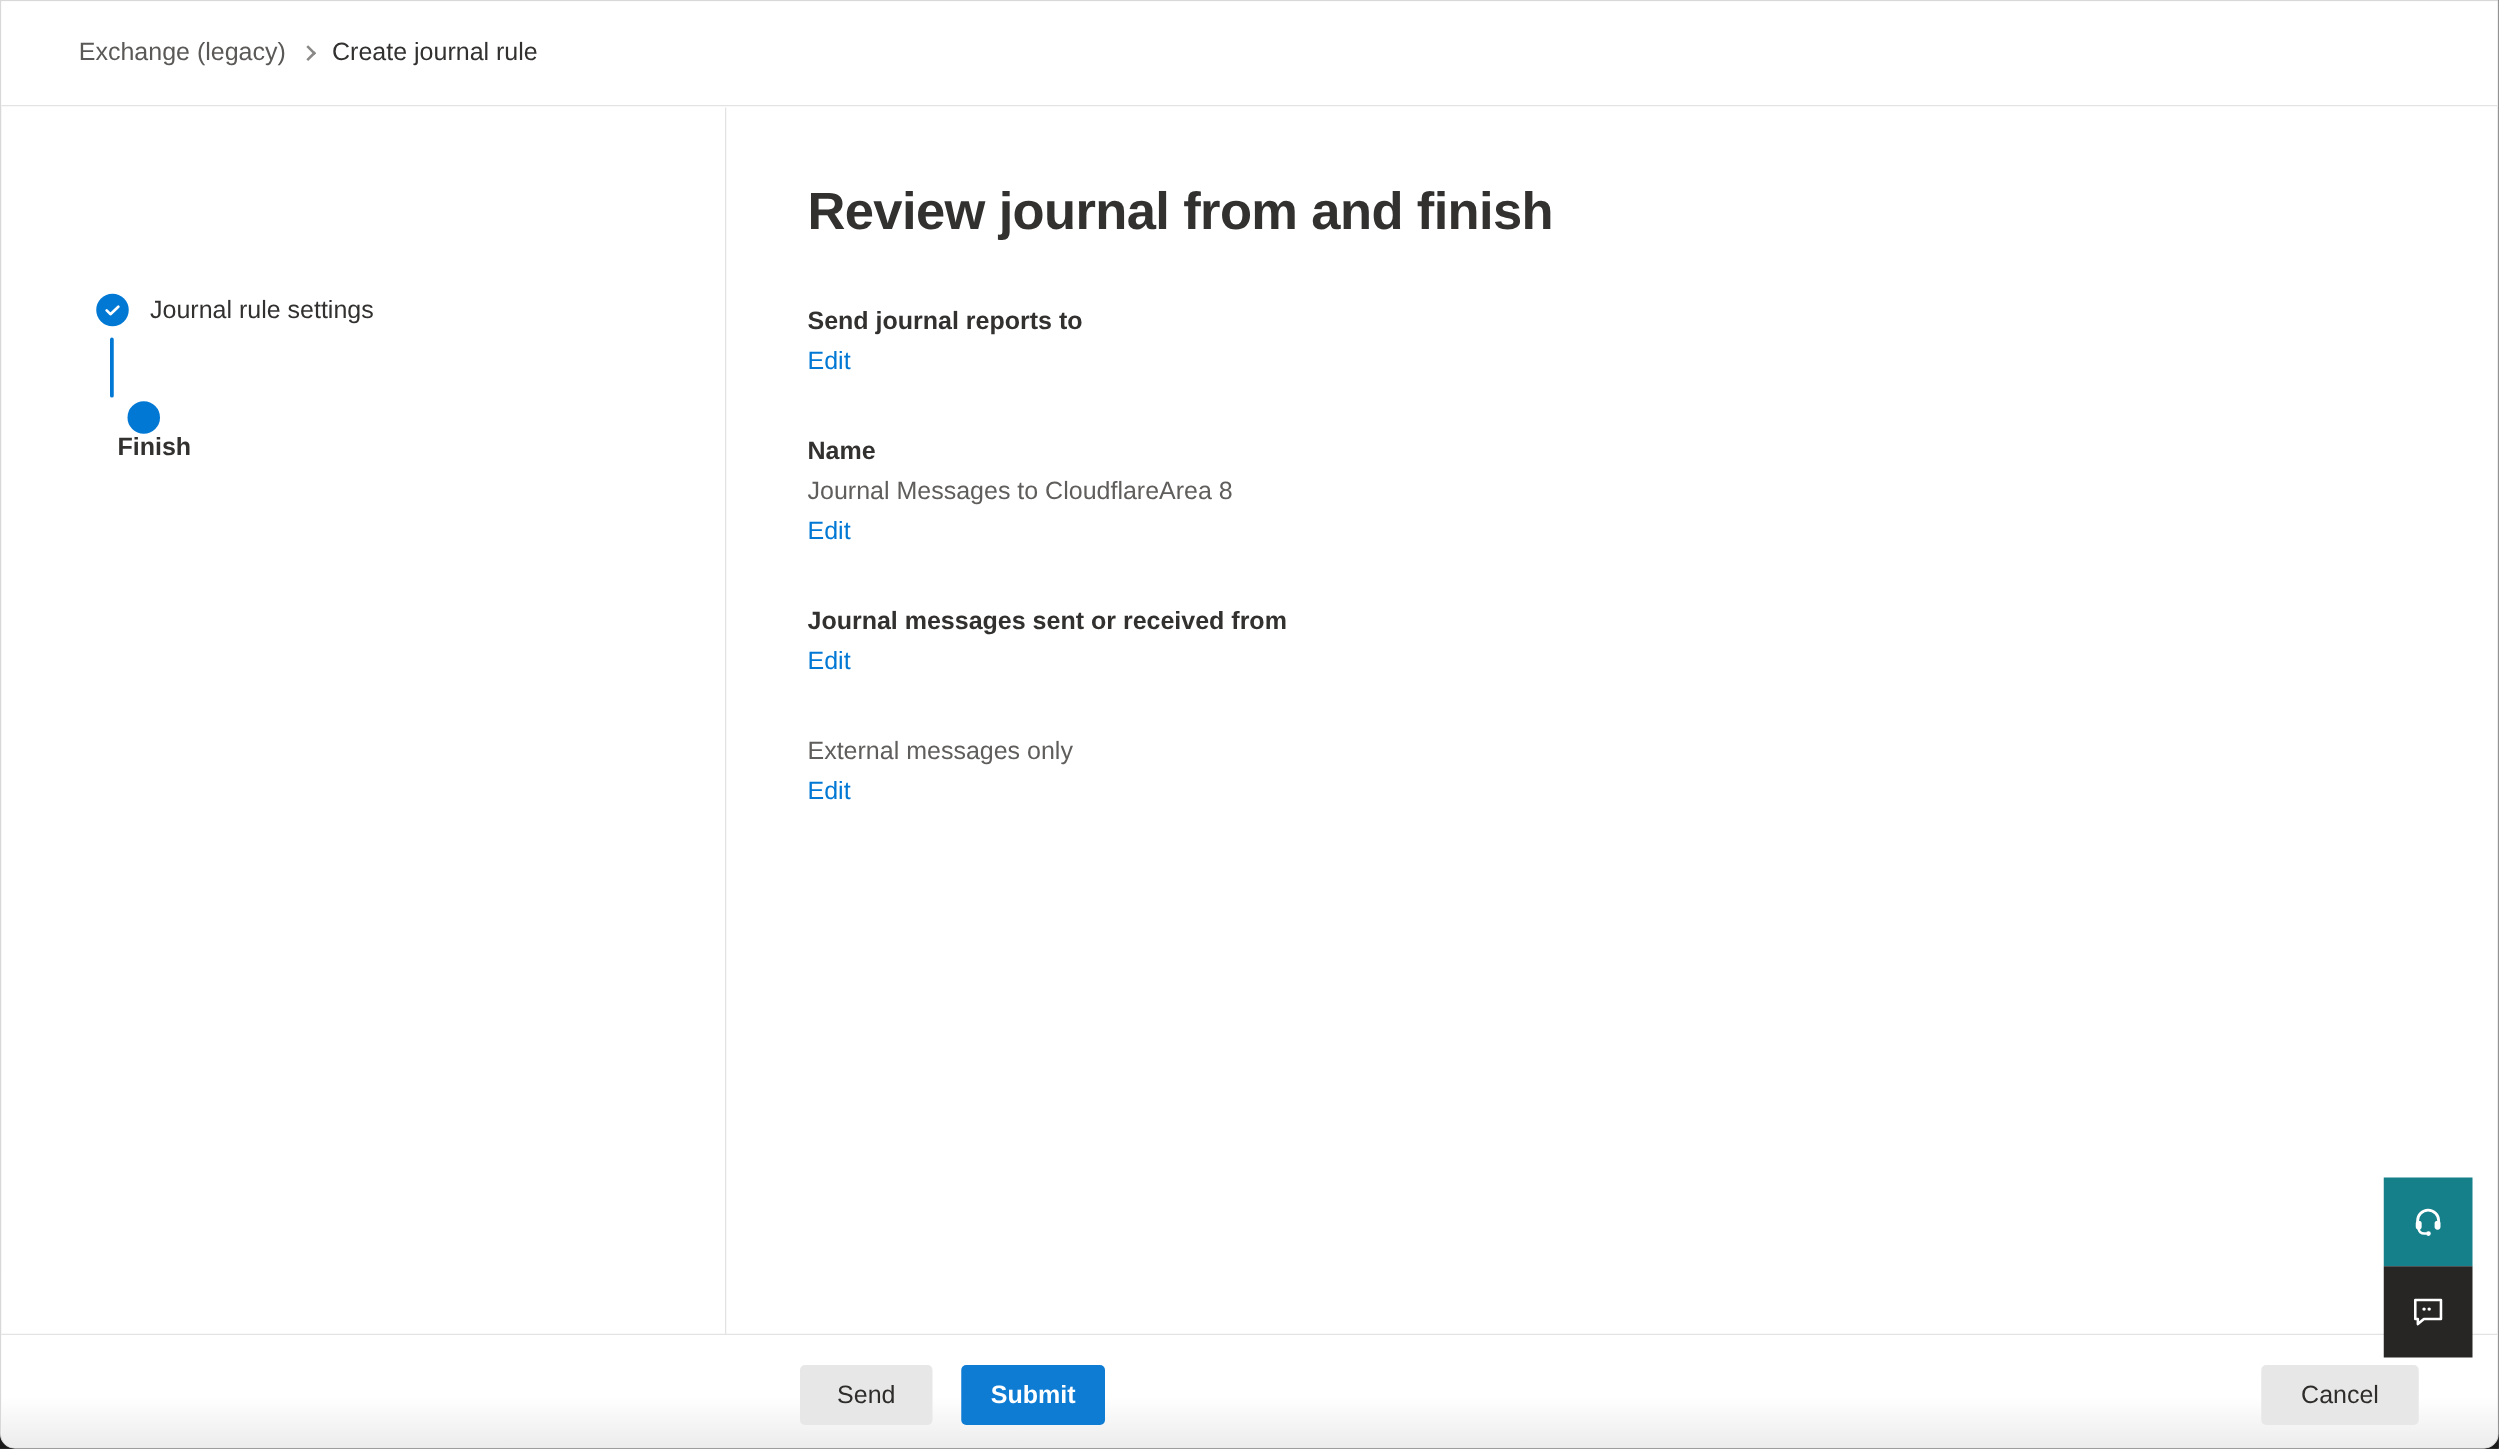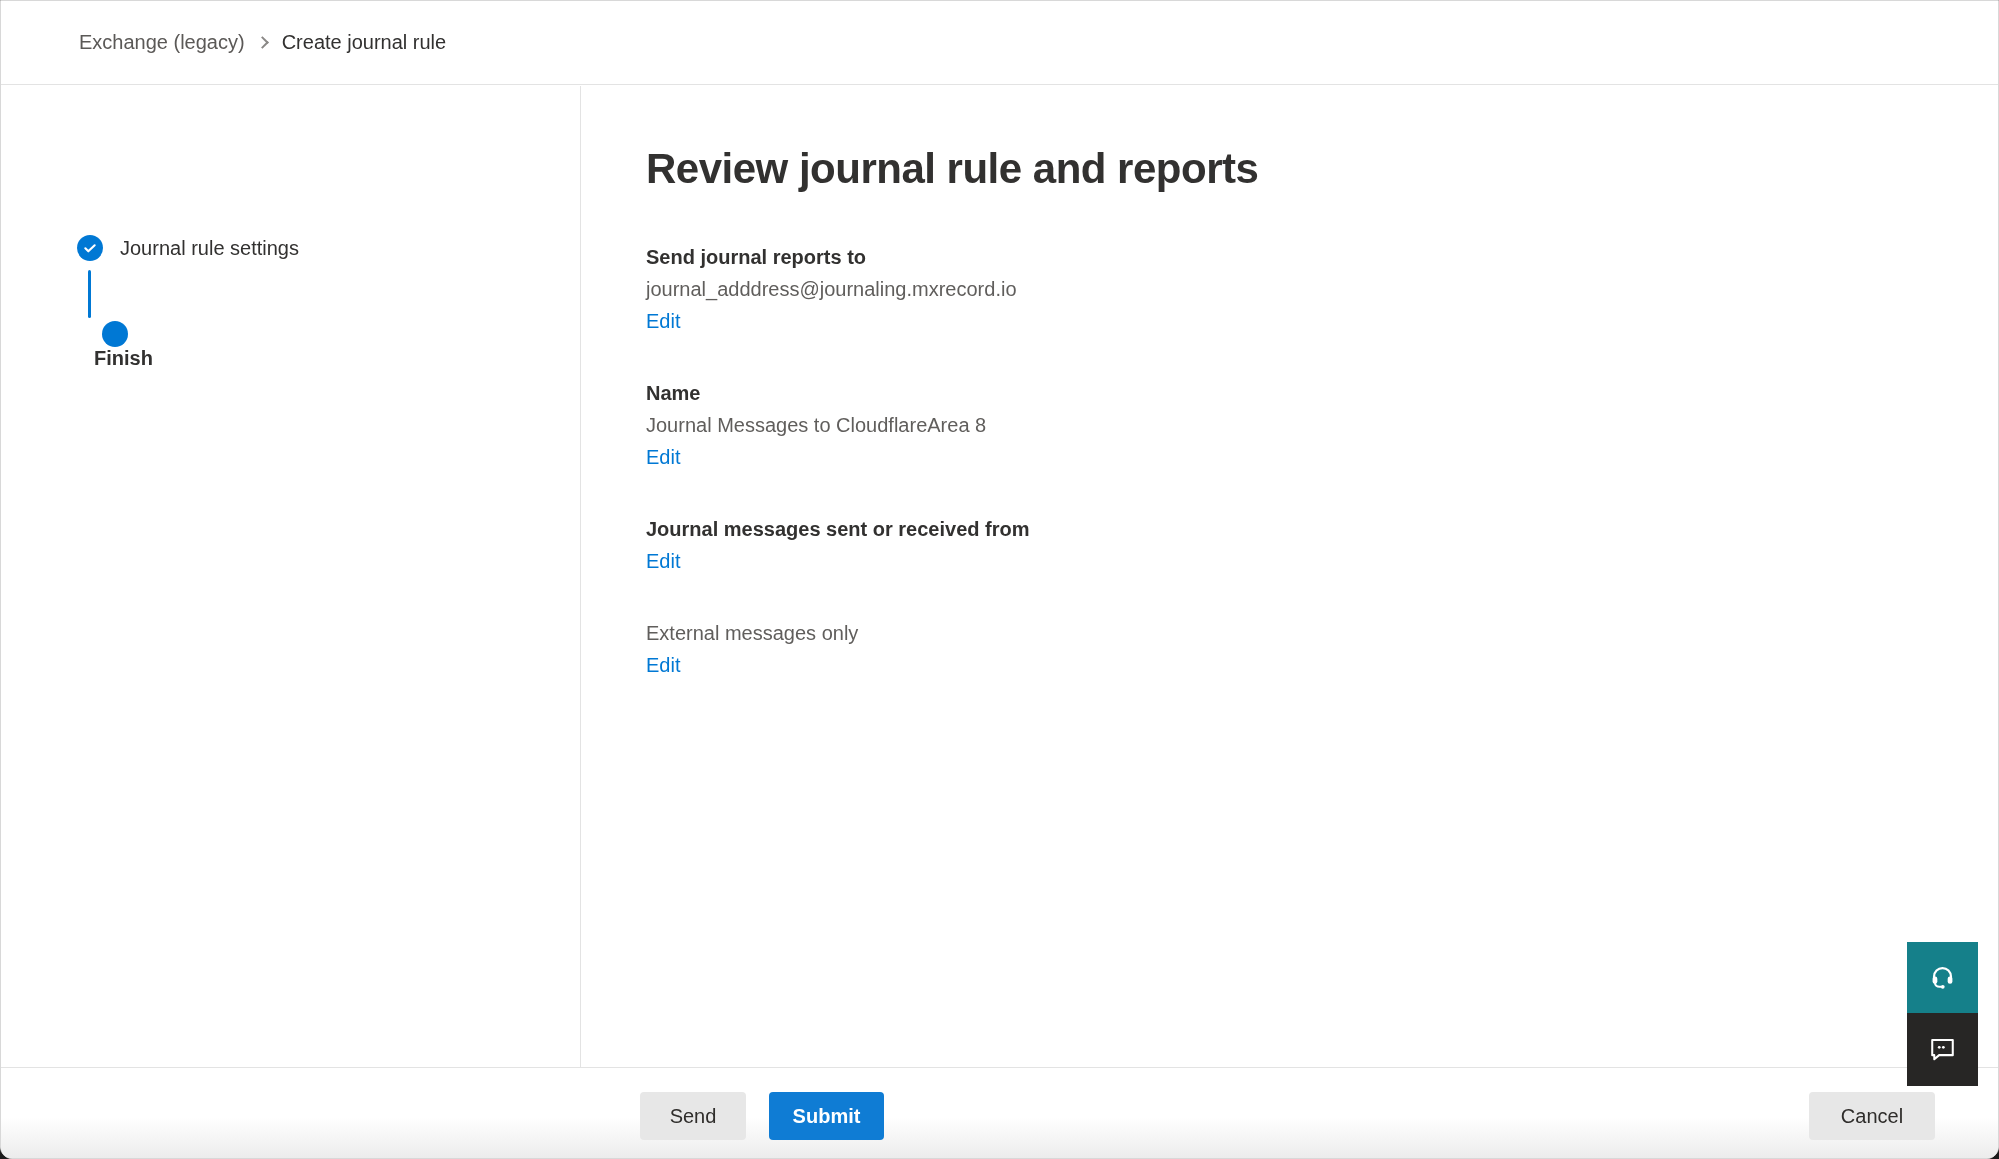--- a/index.html
+++ b/index.html
@@ -3,21 +3,21 @@
 <meta charset="utf-8">
 <style>
   * { margin:0; padding:0; box-sizing:border-box; }
   html,body { width:1999px; height:1159px; background:#1b1b1b; font-family:"Liberation Sans", sans-serif; }
   .window {
     position:relative; width:1999px; height:1159px; background:#ffffff;
     border:1px solid #d8d8d8; border-radius:0 0 12px 12px; overflow:hidden;
   }
   
   .header { position:absolute; top:0; left:0; right:0; height:84px; background:#fff; border-bottom:1px solid #e3e3e3; display:flex; align-items:center; padding-left:62px; }
-  .breadcrumb { display:flex; align-items:center; font-size:20px;margin-left:16px; }
+  .breadcrumb { display:flex; align-items:center; font-size:20px; }
   .crumb-link { color:#5b5957; cursor:pointer; }
   .crumb-chevron { width:9px; height:9px; border-top:2px solid #8a8886; border-right:2px solid #8a8886; transform:rotate(45deg); margin:0 15px 0 13px; display:inline-block; }
   .crumb-current { color:#323130; }
   
   .left-panel { position:absolute; top:85px; left:5px; width:575px; height:983px; background:#fff; border-right:1px solid #e3e3e3; }
   .step { position:absolute; left:71px; display:flex; align-items:center; cursor:pointer; }
   .step-1 { top:149px; }
   .step-2 { top:235px;flex-direction:column; }
   .step-circle { width:26px; height:26px; border-radius:50%; background:#0078d4; display:flex; align-items:center; justify-content:center; flex:0 0 26px; }
   .step-label { margin-left:17px; font-size:20px; color:#323130; white-space:nowrap; }
@@ -64,26 +64,25 @@
       </span>
       <span class="step-label">Journal rule settings</span>
     </div>
     <div class="step-connector"></div>
     <div class="step step-2">
       <span class="step-circle"></span>
       <span class="step-label current">Finish</span>
     </div>
   </div>
 
-  <h1 class="content-title">Review journal rule and reports</h1>
+  <h1 class="content-title">Review journal from and finish</h1>
 
   <div class="sections">
     <div class="section">
       <div class="section-label">Send journal reports to</div>
-      <div class="section-value">journal_adddress@journaling.mxrecord.io</div>
       <span class="edit-link">Edit</span>
     </div>
 
     <div class="section">
       <div class="section-label">Name</div>
       <div class="section-value">Journal Messages to CloudflareArea 8</div>
       <span class="edit-link">Edit</span>
     </div>
 
     <div class="section">

